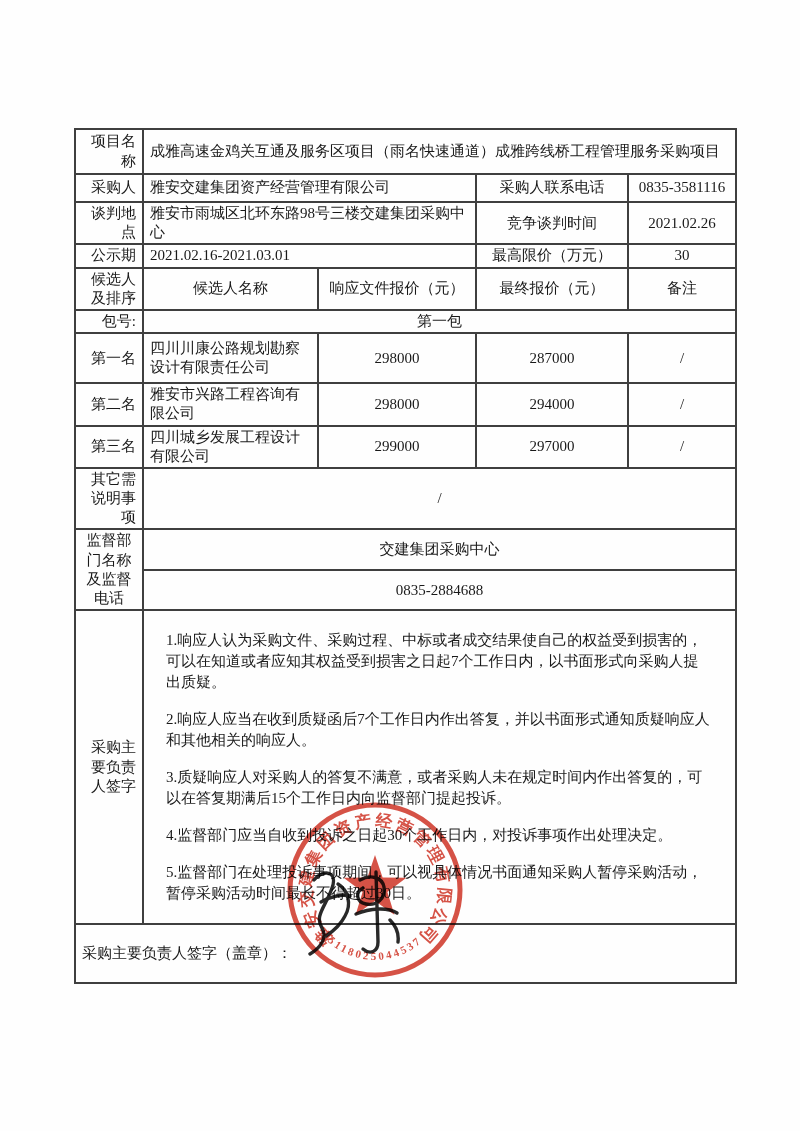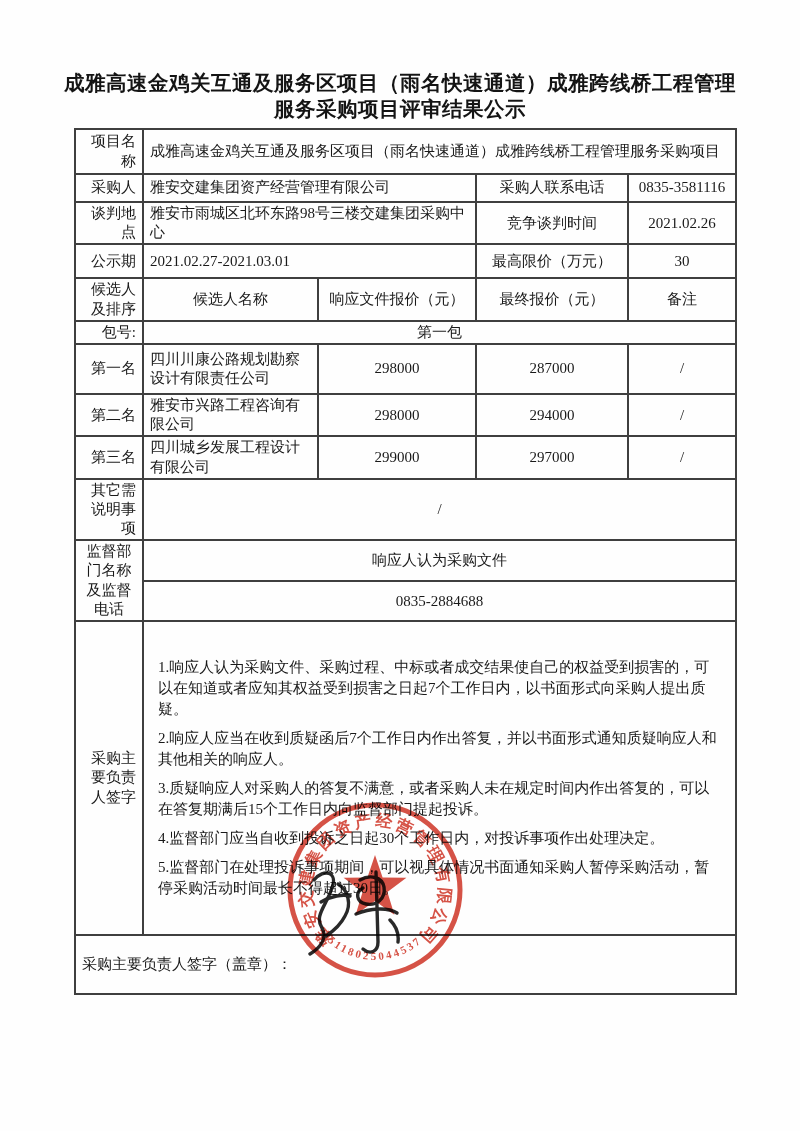--- a/index.html
+++ b/index.html
@@ -22,38 +22,37 @@
   table.main td {
     border:2px solid #3f3f3f; padding:1px 6px;
     font-size:15px; line-height:1.28; vertical-align:middle;
     word-break:break-all; color:#191919;
   }
   td.lab { padding:1px 3px 1px 4px; text-align:right; }
   .c { text-align:center; }
   .l { text-align:left; }
   td.sup-lab { text-align:center; padding:1px 2px; }
   .obj-cell { padding:4px 8px; }
-  .obj-cell div { margin:8px; text-align:left; line-height:21px; }
+  .obj-cell div { margin:16px; text-align:left; line-height:21px; }
   .sig-cell { padding:2px 4px; font-size:15px; }
   .seal-svg {
     position:absolute; left:280px; top:795px; width:190px; height:190px;
     mix-blend-mode:multiply; opacity:0.88; z-index:3;
   }
   .sig-svg {
     position:absolute; left:298px; top:850px; width:120px; height:110px;
     mix-blend-mode:multiply; opacity:0.92; z-index:4;
   }
   .seal-text { font-family:"Liberation Serif","DejaVu Serif",serif; font-weight:bold; }
 </style>
 </head>
 <body>
 
 <div class="page">
 
-  <div class="doc-title">成雅高速金鸡关互通及服务区项目（雨名快速通道）成雅跨线桥工程管理服务采购项目评审结果公示</div>
 
   <table class="main">
     <colgroup>
       <col style="width:68px">
         <col style="width:175px">
         <col style="width:158px">
         <col style="width:152px">
         <col style="width:108px">
     </colgroup>
 
@@ -70,23 +69,23 @@
       <td class="c">0835-3581116</td>
     </tr>
 
     <tr style="height:39px">
       <td class="lab">谈判地点</td>
       <td colspan="2" class="l">雅安市雨城区北环东路98号三楼交建集团采购中心</td>
       <td class="c">竞争谈判时间</td>
       <td class="c">2021.02.26</td>
     </tr>
 
-    <tr style="height:34px">
+    <tr style="height:23px">
       <td class="lab">公示期</td>
-      <td colspan="2" class="l">2021.02.27-2021.03.01</td>
+      <td colspan="2" class="l">2021.02.16-2021.03.01</td>
       <td class="c">最高限价（万元）</td>
       <td class="c">30</td>
     </tr>
 
     <tr style="height:33px">
       <td class="lab">候选人及排序</td>
       <td class="c">候选人名称</td>
       <td class="c">响应文件报价（元）</td>
       <td class="c">最终报价（元）</td>
       <td class="c">备注</td>
@@ -121,21 +120,21 @@
       <td class="c">/</td>
     </tr>
 
     <tr style="height:44px">
       <td class="lab">其它需说明事项</td>
       <td colspan="4" class="c">/</td>
     </tr>
 
     <tr style="height:35px">
       <td rowspan="2" class="sup-lab">监督部门名称及监督电话</td>
-      <td colspan="4" class="c">响应人认为采购文件</td>
+      <td colspan="4" class="c">交建集团采购中心</td>
     </tr>
     <tr style="height:34px">
       <td colspan="4" class="c">0835-2884688</td>
     </tr>
 
     <tr style="height:314px">
       <td class="lab">采购主要负责人签字</td>
       <td colspan="4" class="obj-cell">
         <div>1.响应人认为采购文件、采购过程、中标或者成交结果使自己的权益受到损害的，可以在知道或者应知其权益受到损害之日起7个工作日内，以书面形式向采购人提出质疑。</div>
         <div>2.响应人应当在收到质疑函后7个工作日内作出答复，并以书面形式通知质疑响应人和其他相关的响应人。</div>

